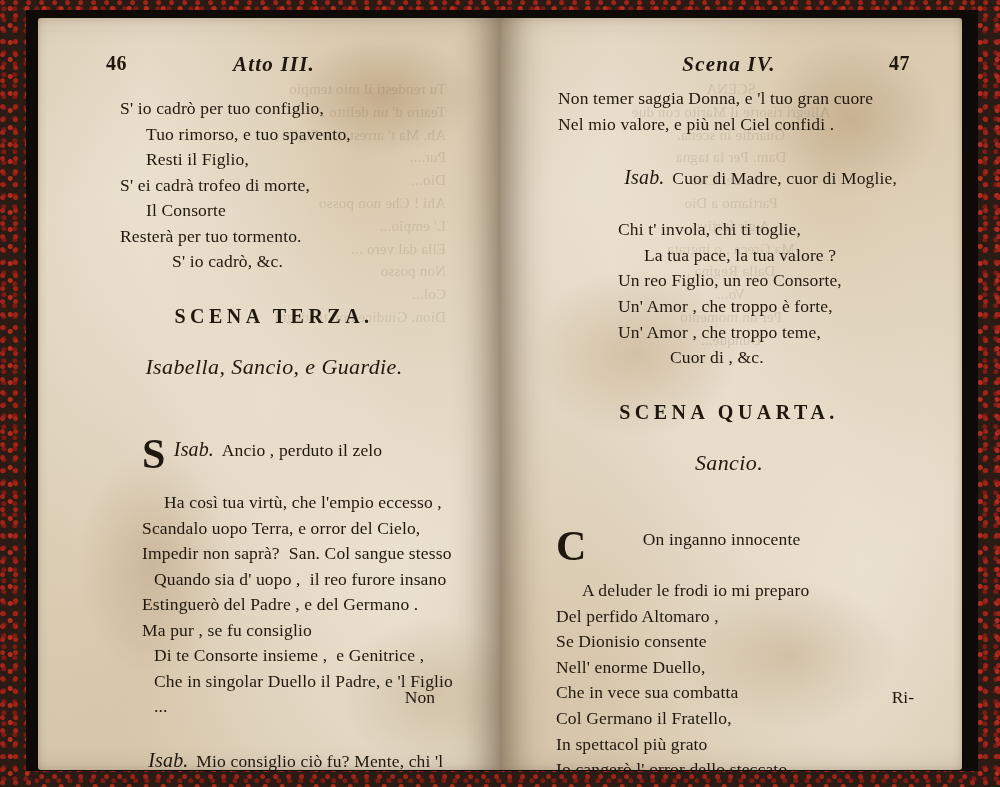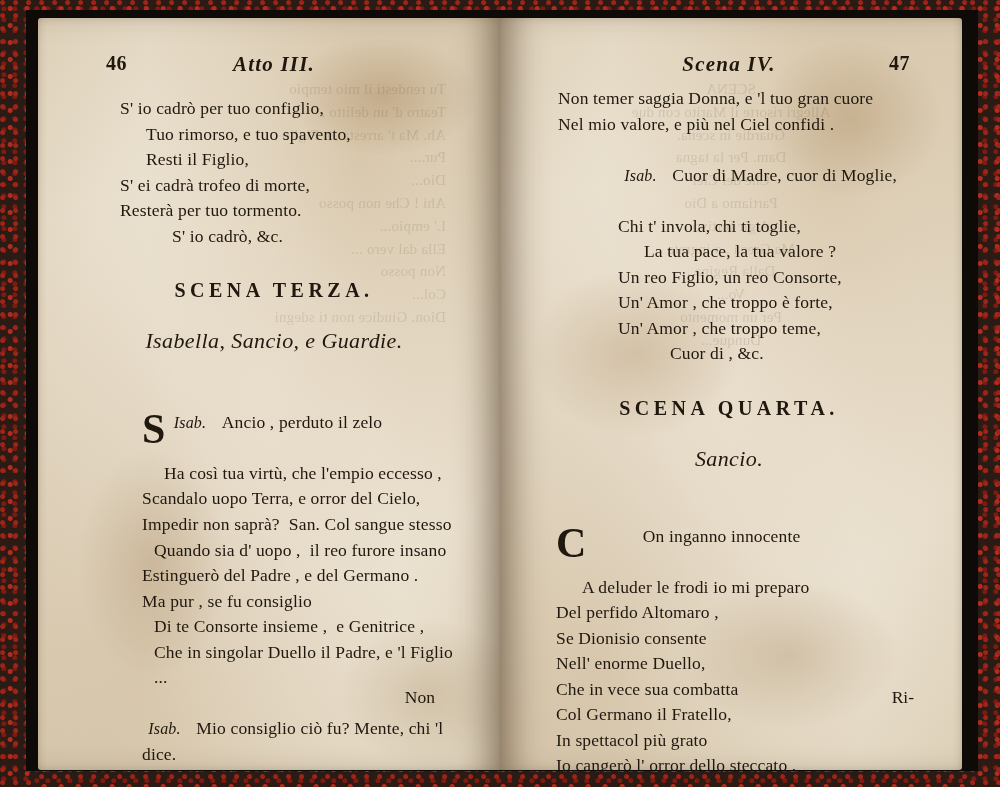--- a/index.html
+++ b/index.html
@@ -127,21 +127,21 @@
   }
   .verse .ln { white-space: pre-wrap; }
   .indent1 { padding-left: 26px; }
   .indent2 { padding-left: 52px; }
   .indent3 { padding-left: 78px; }
   .spk-out {
     display: inline-block;
     width: 48px;
     margin-left: -48px;
     font-style: italic;
-    font-size: 16px;
+    font-size: 20px;
   }
   .hang { padding-left: 48px; }
 
   .scene-head {
     text-align: center;
     font-size: 20px;
     letter-spacing: 4.5px;
     font-weight: 700;
     margin: 30px 0 26px 0;
   }
@@ -220,20 +220,21 @@
         <div class="runhead">
           <span class="folio lf">46</span>
           <div class="runtitle">Atto III.</div>
         </div>
 
         <div class="verse" style="margin-top:14px;">
           <div class="ln indent1">S' io cadrò per tuo configlio,</div>
           <div class="ln indent2">Tuo rimorso, e tuo spavento,</div>
           <div class="ln indent2">Resti il Figlio,</div>
           <div class="ln indent1">S' ei cadrà trofeo di morte,</div>
+          <div class="ln indent2">Il Consorte</div>
           <div class="ln indent1">Resterà per tuo tormento.</div>
           <div class="ln indent3">S' io cadrò, &amp;c.</div>
         </div>
 
         <div class="scene-head">SCENA TERZA.</div>
 
         <div class="scene-chars">Isabella, Sancio, e Guardie.</div>
 
         <div class="verse hang" style="margin-top:18px;">
 

